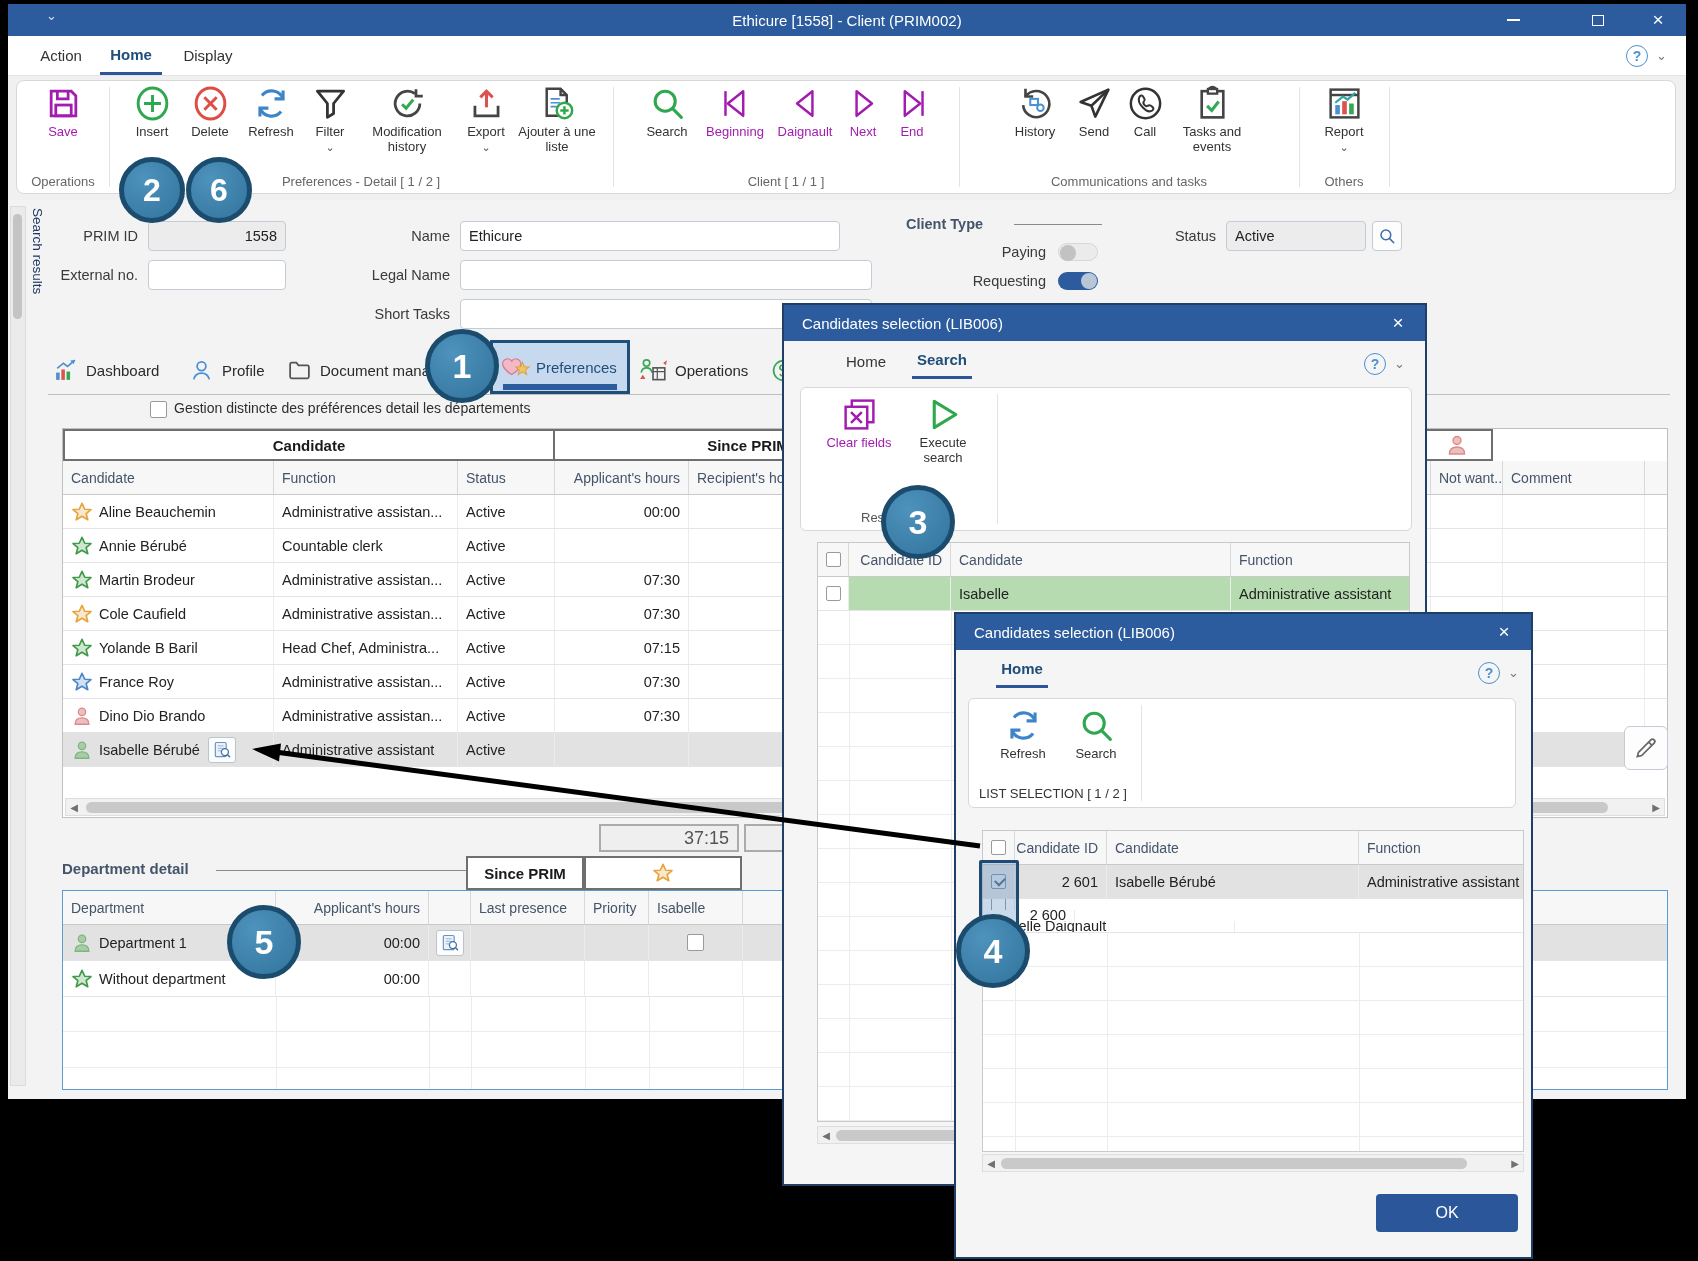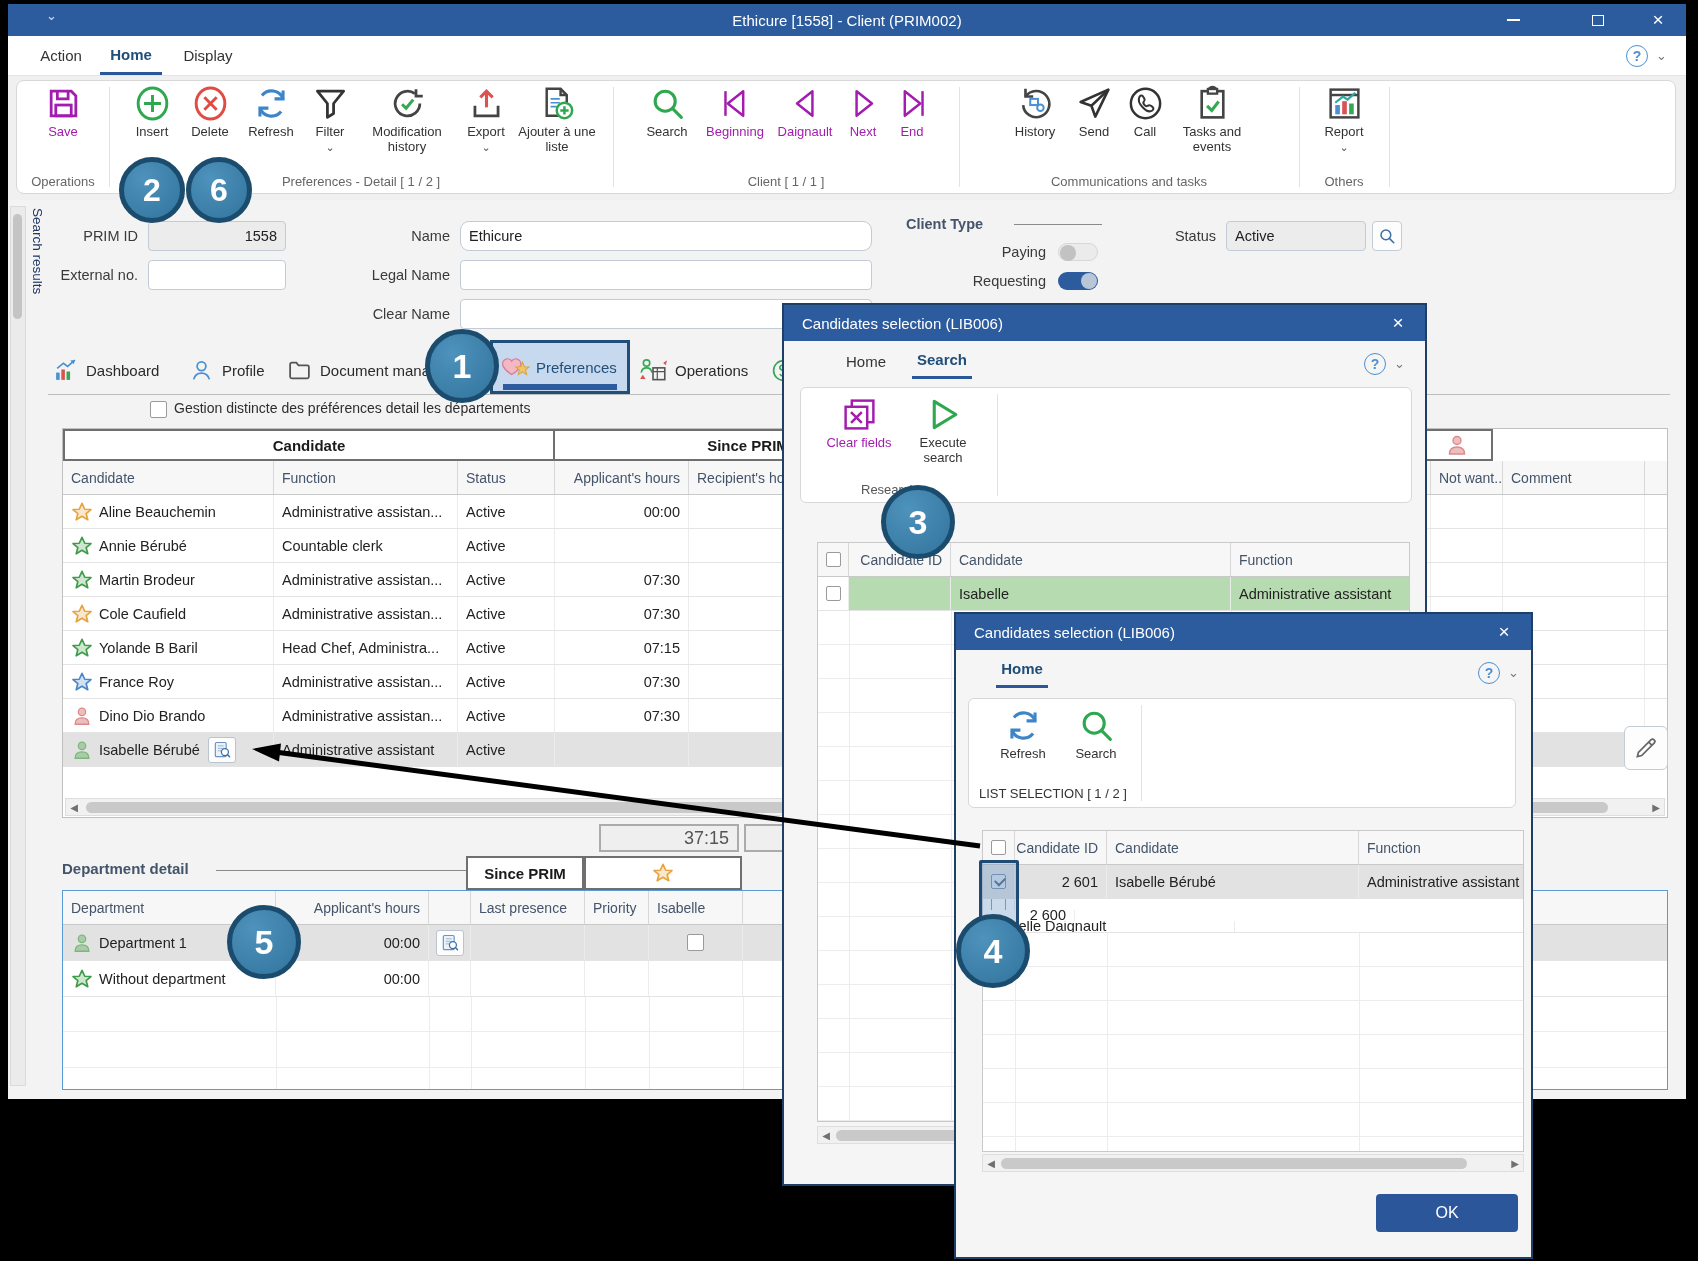--- a/index.html
+++ b/index.html
@@ -433,24 +433,24 @@
     <div class="sidestrip"></div>
     <div class="sidethumb"></div>
     <div class="sidetab">Search results</div>
 
     <div class="lbl" style="left:30px;top:217px;width:100px;">PRIM ID</div>
     <div class="fld ro num" style="left:140px;top:217px;width:138px;">1558</div>
     <div class="lbl" style="left:30px;top:256px;width:100px;">External no.</div>
     <div class="fld" style="left:140px;top:256px;width:138px;"></div>
 
     <div class="lbl" style="left:330px;top:217px;width:112px;">Name</div>
-    <div class="fld" style="left:452px;top:217px;width:412px;border-radius:9px;">Ethicure</div>
+    <div class="fld" style="left:452px;top:217px;width:380px;">Ethicure</div>
     <div class="lbl" style="left:330px;top:256px;width:112px;">Legal Name</div>
     <div class="fld" style="left:452px;top:256px;width:412px;"></div>
-    <div class="lbl" style="left:330px;top:295px;width:112px;">Clear Name</div>
+    <div class="lbl" style="left:330px;top:295px;width:112px;">Short Tasks</div>
     <div class="fld" style="left:452px;top:295px;width:412px;"></div>
 
     <div class="grouplabel" style="left:898px;top:212px;">Client Type</div>
     <div class="gline" style="left:1006px;top:220px;width:88px;"></div>
     <div class="lbl" style="left:934px;top:233px;width:104px;">Paying</div>
     <div class="tog off" style="left:1050px;top:239px;">
         <span class="knob"></span>
       </div>
     <div class="lbl" style="left:934px;top:262px;width:104px;">Requesting</div>
     <div class="tog on" style="left:1050px;top:268px;">
@@ -823,21 +823,21 @@
     <div class="dtitle">
         <span>Candidates selection (LIB006)</span>
       </div>
     <span class="dclose">×</span>
 
     <div class="dtab" style="left:56px;top:38px;width:52px;justify-content:center;">Home</div>
     <div class="dtab active" style="left:128px;top:38px;width:60px;justify-content:center;">Search</div>
     <span class="helpq" style="left:580px;top:48px;">?</span>
     <span class="helpchev" style="left:610px;top:51px;">⌄</span>
 
-    <div class="dpanel" style="left:16px;top:82px;width:612px;height:116px;">
+    <div class="dpanel" style="left:16px;top:82px;width:612px;height:144px;">
       <div class="rbtn dis" style="position:absolute;left:22px;top:8px;width:72px;">
         <svg>
             <use href="#i-clear"></use>
           </svg>
         <span>Clear fields</span>
       </div>
       <div class="rbtn" style="position:absolute;left:102px;top:8px;width:80px;">
         <svg>
             <use href="#i-play"></use>
           </svg>

